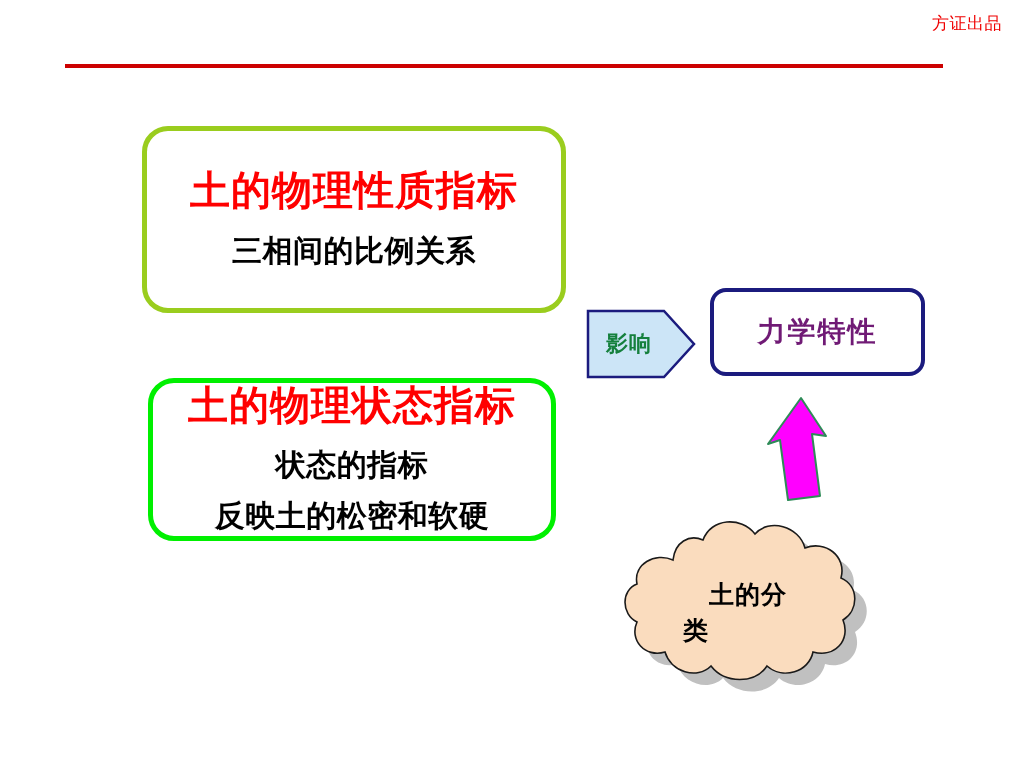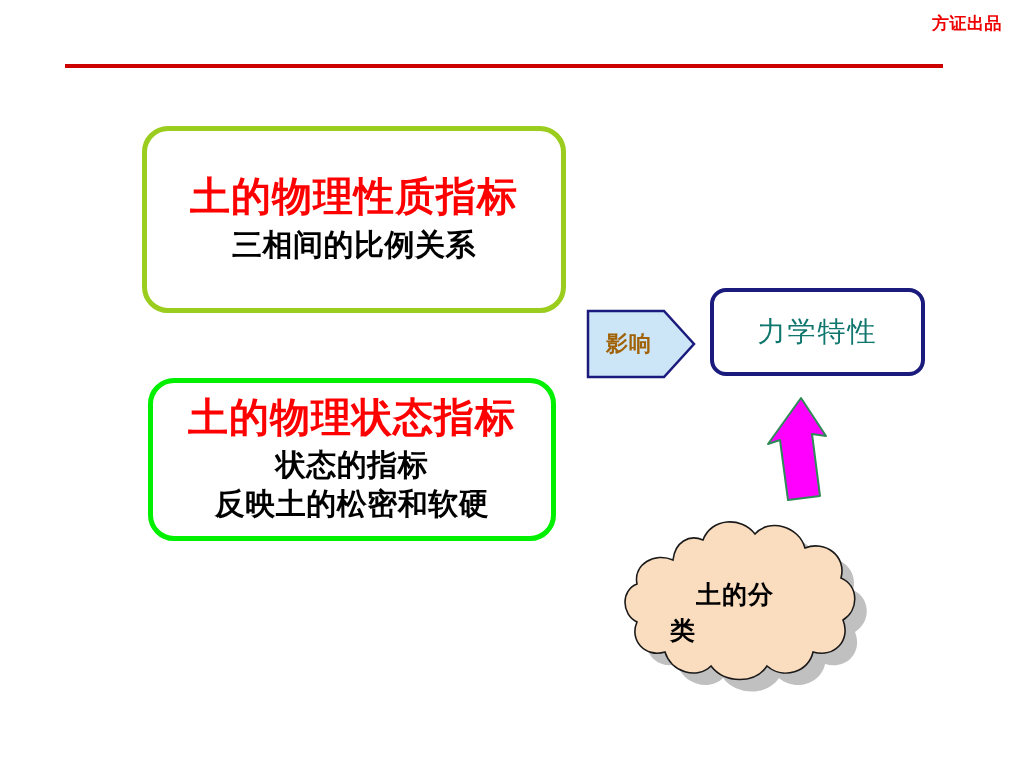--- a/index.html
+++ b/index.html
@@ -15,21 +15,21 @@
     overflow: hidden;
     font-family: "Liberation Sans", "DejaVu Sans", sans-serif;
   }
 
   
   .brand-mark {
     position: absolute;
     top: 12px;
     right: 22px;
     font-size: 17px;
-    font-weight: bold;
+    font-weight: normal;
     color: #ef0000;
     letter-spacing: 0.5px;
     white-space: nowrap;
   }
   .header-rule {
     position: absolute;
     left: 65px;
     top: 64px;
     width: 878px;
     height: 4px;
@@ -39,20 +39,21 @@
   
   .concept-box {
     position: absolute;
     box-sizing: border-box;
     background: #ffffff;
     border-radius: 26px;
     display: flex;
     flex-direction: column;
     align-items: center;
     justify-content: center;
+    gap: 12px;
   }
   #box-physical-properties {
     left: 142px;
     top: 126px;
     width: 424px;
     height: 187px;
     border: 5px solid #9ACD1E;
   }
   #box-physical-state {
     left: 148px;
@@ -94,21 +95,21 @@
     position: absolute;
     left: 0;
     top: 0;
     width: 86px;
     height: 70px;
     display: flex;
     align-items: center;
     justify-content: center;
     font-size: 22px;
     font-weight: bold;
-    color: #a16207;
+    color: #15803d;
     letter-spacing: 1px;
     white-space: nowrap;
   }
 
   
   #box-mechanical {
     position: absolute;
     box-sizing: border-box;
     left: 710px;
     top: 288px;
@@ -116,22 +117,22 @@
     height: 88px;
     background: #ffffff;
     border: 4px solid #1B1B7E;
     border-radius: 16px;
     display: flex;
     align-items: center;
     justify-content: center;
   }
   #box-mechanical .mech-text {
     font-size: 28px;
-    font-weight: normal;
-    color: #0f766e;
+    font-weight: bold;
+    color: #701a75;
     letter-spacing: 2px;
     white-space: nowrap;
   }
 
   
   #up-arrow {
     position: absolute;
     left: 758px;
     top: 394px;
     width: 80px;
@@ -143,21 +144,21 @@
   #cloud-soil-classification {
     position: absolute;
     left: 615px;
     top: 498px;
     width: 290px;
     height: 205px;
   }
   #cloud-soil-classification svg { display: block; }
   .cloud-text {
     position: absolute;
-    left: 55px;
+    left: 68px;
     top: 78px;
     width: 160px;
     font-size: 25px;
     font-weight: bold;
     color: #000000;
     line-height: 1.45;
     letter-spacing: 1px;
   }
   .cloud-text .cloud-line-1 { display: block; padding-left: 26px; }
   .cloud-text .cloud-line-2 { display: block; padding-left: 0px; }

